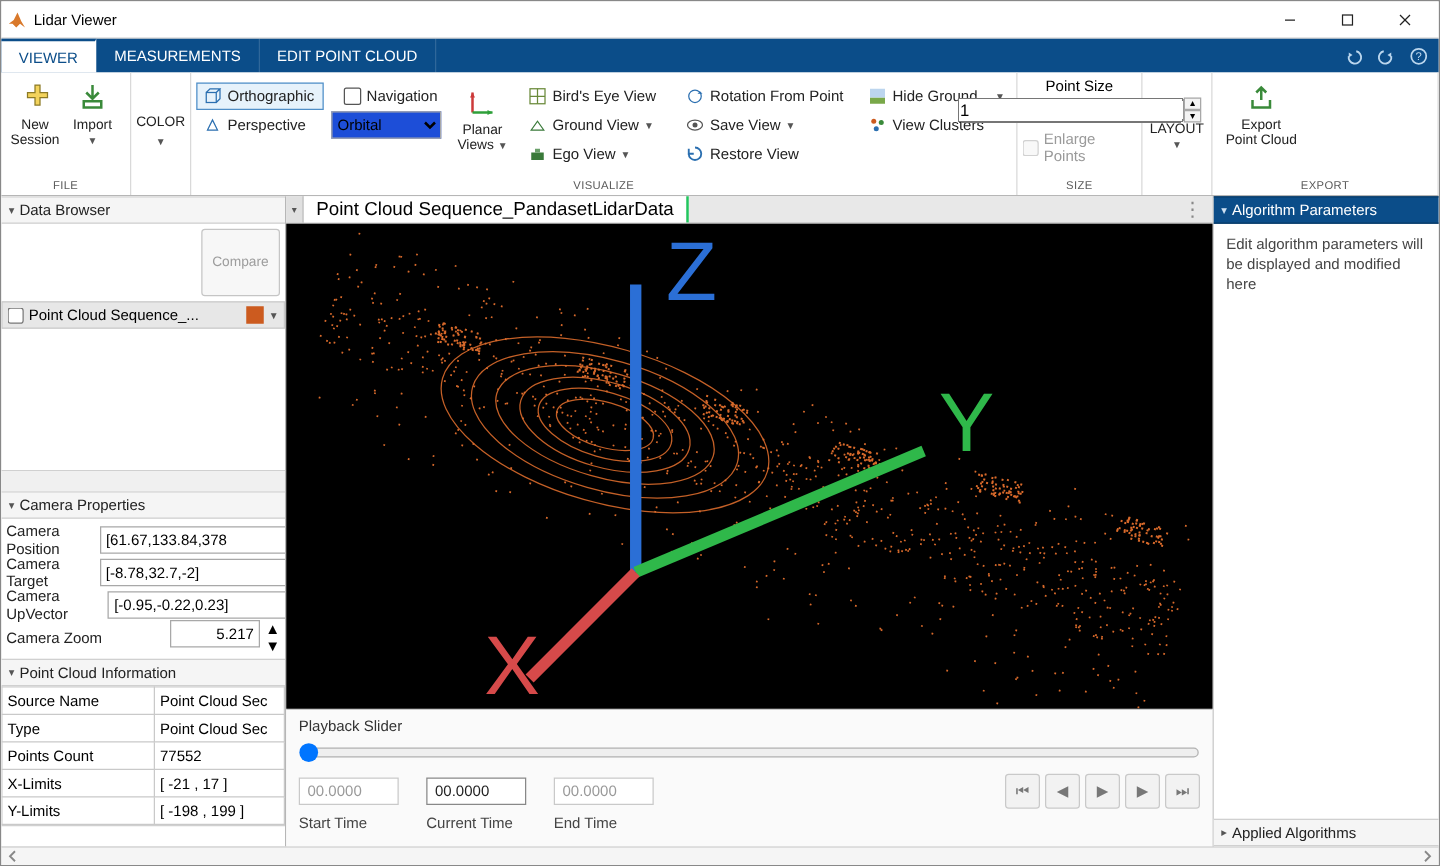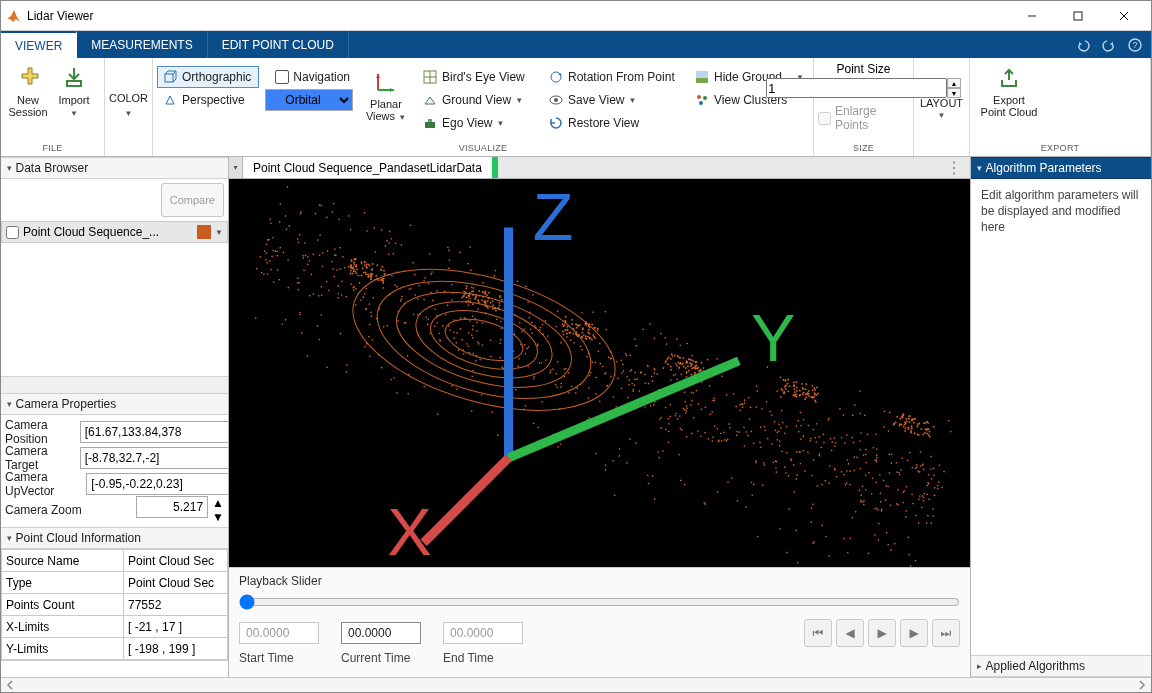--- a/index.html
+++ b/index.html
@@ -25,38 +25,38 @@
 .ribbon .group .body { flex:1; display:flex; align-items:flex-start; }
 .ribbon .group .label { font-size: 9px; color:#5a5a5a; text-align:center; height:14px; line-height:14px; letter-spacing:0.3px; }
 .ribbon .bigbtn { width:46px; display:flex; flex-direction:column; align-items:center; padding-top:4px; cursor:pointer; font-size:11px; color:#222; gap:2px; }
 .ribbon .bigbtn .ic { width:28px; height:28px; display:flex; align-items:center; justify-content:center; }
 .ribbon .bigbtn .txt { text-align:center; line-height:12px; }
 .ribbon .dropcaret { font-size:8px; color:#555; }
 
 .ribbon .smrow { display:flex; align-items:center; height:22px; gap:4px; font-size:12px; color:#222; cursor:pointer; padding:0 4px; border:1px solid transparent; }
 .ribbon .smrow.sel { border:1px solid #4f8ec7; background:#e6f2fb; }
 .ribbon .smrow .ic { width:16px; height:16px; display:flex; align-items:center; justify-content:center; }
-.ribbon select { height:22px; font-size:12px; border:1px solid #a8a8a8; background:#3b82f6;text-align:center; }
+.ribbon select { height:22px; font-size:12px; border:1px solid #a8a8a8; background:#1d4ed8; }
 
 .ribbon .col { display:flex; flex-direction:column; gap:1px; padding-top:2px; }
 .ribbon .spin { display:flex; flex-direction:column; }
 .ribbon .spin .sp { width:14px; height:10px; border:1px solid #a8a8a8; background:#f4f4f4; font-size:7px; display:flex; align-items:center; justify-content:center; cursor:pointer; }
 
 
 .main { display:flex; height: calc(100% - 30px - 27px - 99px - 15px); }
 .leftpane { width: 228px; background:#fff; border-right:1px solid #b6b6b6; display:flex; flex-direction:column; overflow:hidden; }
 .centerpane { flex:1; display:flex; flex-direction:column; background:#e9e9e9; border-right:1px solid #b6b6b6; min-width:0;}
 .rightpane { width:180px; background:#fff; display:flex; flex-direction:column; }
 
 .panel-header { height:22px; background:#f5f5f5; border-bottom:1px solid #d0d0d0; border-top:1px solid #d0d0d0; display:flex; align-items:center; padding:0 6px; font-size:12px; color:#222; gap:4px; cursor:pointer; }
 .panel-header.blue { background:#0b4d89; color:#fff; border-color:#083a66;}
 .panel-header .tri { font-size:9px; color:#555; }
 .panel-header.blue .tri { color:#cde0f2; }
 .compare-row { display:flex; justify-content:flex-end; padding:4px; }
-.compare-btn { font-size:11px; padding:10px 8px; border:1px solid #c5c5c5; background:#f7f7f7; color:#9d9d9d; border-radius:3px; cursor:default; }
+.compare-btn { font-size:11px; padding:20px 8px; border:1px solid #c5c5c5; background:#f7f7f7; color:#9d9d9d; border-radius:3px; cursor:default; }
 
 .db-item { height:22px; background:#e7e7e7; border:1px solid #c9c9c9; display:flex; align-items:center; font-size:12px; padding:0 4px; gap:4px; cursor:pointer; }
 .db-item input[type=checkbox]{ cursor:pointer; }
 .db-item .name { flex:1; white-space:nowrap; overflow:hidden; text-overflow:ellipsis; }
 .db-item .swatch { width:14px; height:14px; background:#cc5b1f; }
 .db-item .carets { font-size:8px; color:#555; }
 
 .db-scrollpad { flex:1; min-height:30px; overflow:auto; }
 .db-hscroll { height:17px; border-top:1px solid #d0d0d0; background:#f0f0f0; overflow-x:scroll; }
 .db-hscroll .inner { width:400px; height:1px; }
@@ -69,21 +69,21 @@
 
 .infotable { width:100%; border-collapse:collapse; font-size:12px; }
 .infotable td { border:1px solid #c9c9c9; padding:2px 4px; height:22px; white-space:nowrap; overflow:hidden; }
 .infotable td:first-child { width:122px; }
 .left-hscroll { height:17px; overflow-x:scroll; border-top:1px solid #d0d0d0; }
 .left-hscroll .inner{ width:500px; height:1px; }
 
 
 .doc-tabbar { height:22px; background:#e8e8e8; border-bottom:1px solid #b6b6b6; display:flex; align-items:stretch; }
 .doc-tabbar .dropper { width:14px; border-right:1px solid #b6b6b6; background:#e0e0e0; display:flex; align-items:center; justify-content:center; font-size:8px; color:#555; cursor:pointer; }
-.doc-tab { background:#fff; border-right:6px solid #22c55e; padding:0 10px; font-size:12px; display:flex; align-items:center; cursor:pointer; }
+.doc-tab { background:#fff; border-right:2px solid #22c55e; padding:0 10px; font-size:15px; display:flex; align-items:center; cursor:pointer; }
 .doc-tabbar .dots { margin-left:auto; padding:0 8px; display:flex; align-items:center; color:#888; cursor:pointer; }
 
 .viewport { flex:1; background:#000; position:relative; overflow:hidden; }
 .viewport svg { position:absolute; inset:0; width:100%; height:100%; }
 
 .axes-gizmo { position:absolute; left:30px; bottom:14px; }
 
 .playback { height:110px; background:#fafafa; border-top:1px solid #c9c9c9; padding:6px 10px 4px 10px; font-size:12px; color:#333; }
 .playback .title { margin-bottom:6px; }
 .playback .slider { width:100%; }

